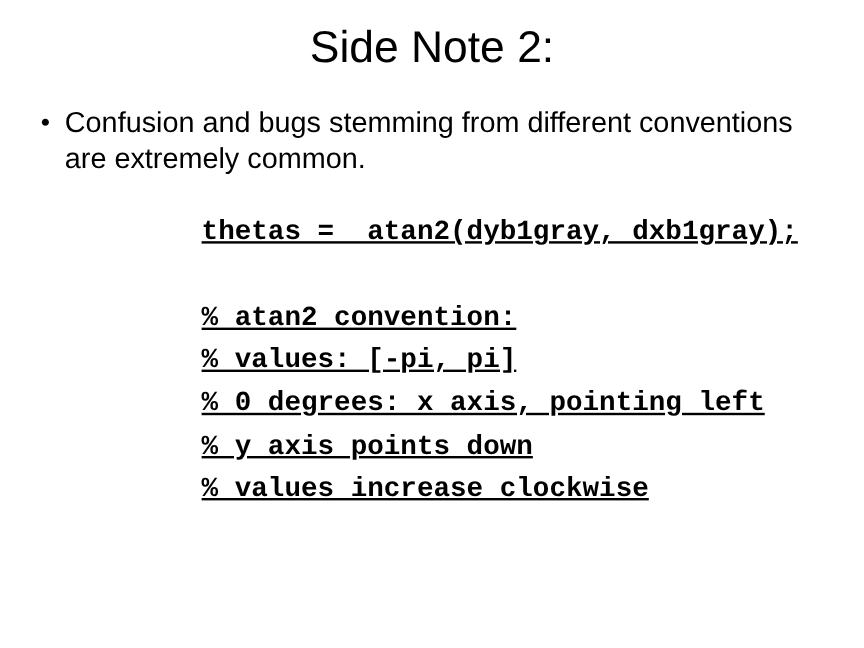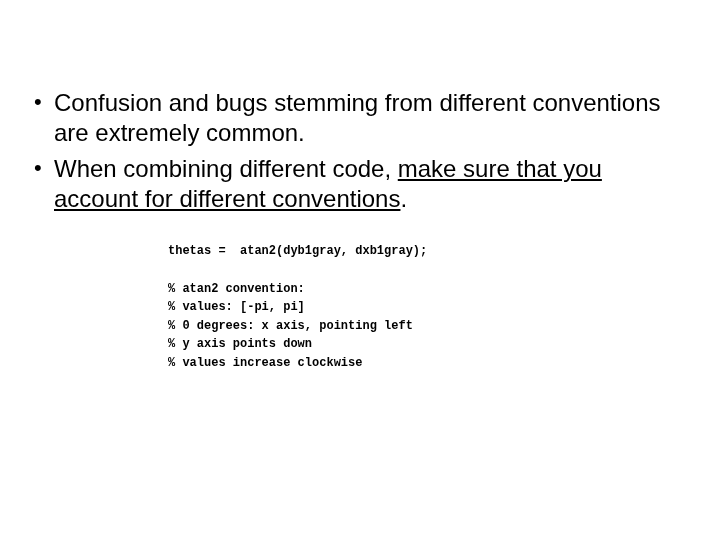--- a/index.html
+++ b/index.html
@@ -3,37 +3,34 @@
 <meta charset="utf-8">
 <style>
   * { margin: 0; padding: 0; box-sizing: border-box; }
   html, body { width: 720px; height: 540px; background: #fff; font-family: Arial, Helvetica, sans-serif; color: #000; }
   .slide { width: 720px; height: 540px; padding: 18px 28px 30px 28px; position: relative; }
   .title { text-align: center; font-size: 37px; line-height: 1.2; margin: 0 40px 26px 40px; font-weight: 400; }
   .bullets { list-style: none; margin-left: 2px; }
   .bullets li { position: relative; padding-left: 24px; font-size: 24px; line-height: 1.25; margin-bottom: 6px; }
   .bullets li::before { content: "•"; position: absolute; left: 4px; top: 0; font-size: 22px; }
   .underline { text-decoration: underline; }
-  .code-block { font-family: "Courier New", Courier, monospace; font-size: 12px; line-height: 1.55; font-weight: bold; white-space: pre; margin-top: 28px; margin-left: 140px; }
+  .code-block { font-family: "Courier New", Courier, monospace; font-size: 23px; line-height: 1.55; font-weight: bold; white-space: pre; margin-top: 28px; margin-left: 140px; text-decoration: underline; }
 </style>
 </head>
 <body>
 
 <div class="slide">
 
   <h1 class="title">
-    <br>
+    <span>Side Note 2:</span><br>
   </h1>
 
   <ul class="bullets">
     <li>
       <span>Confusion and bugs stemming from different conventions are extremely common.</span>
-    </li>
-    <li>
-      <span>When combining different code, </span><span class="underline">make sure that you account for different conventions</span><span>.</span>
     </li>
   </ul>
 
   <div class="code-block"><span>thetas =  atan2(dyb1gray, dxb1gray);</span>
 <span></span>
 <span>% atan2 convention:</span>
 <span>% values: [-pi, pi]</span>
 <span>% 0 degrees: x axis, pointing left</span>
 <span>% y axis points down</span>
 <span>% values increase clockwise</span></div>

